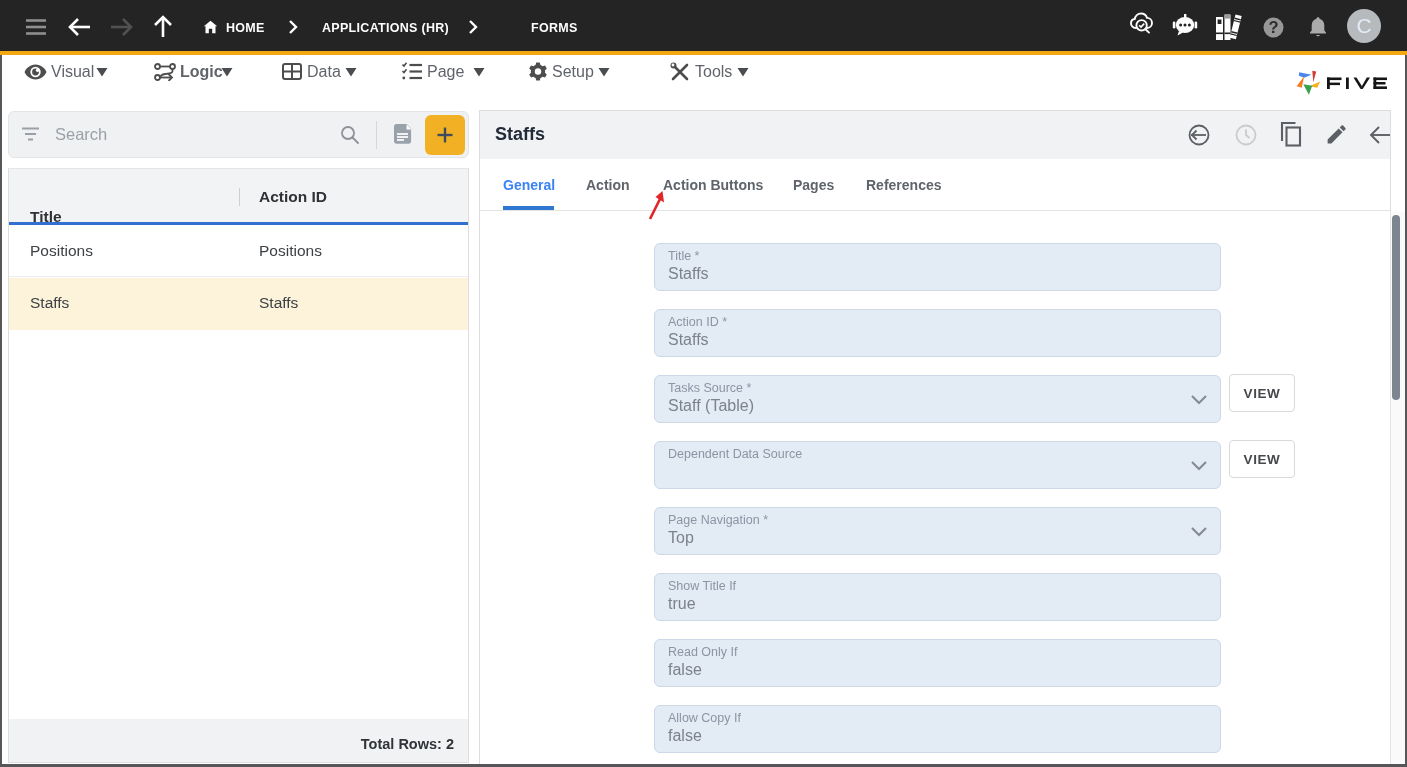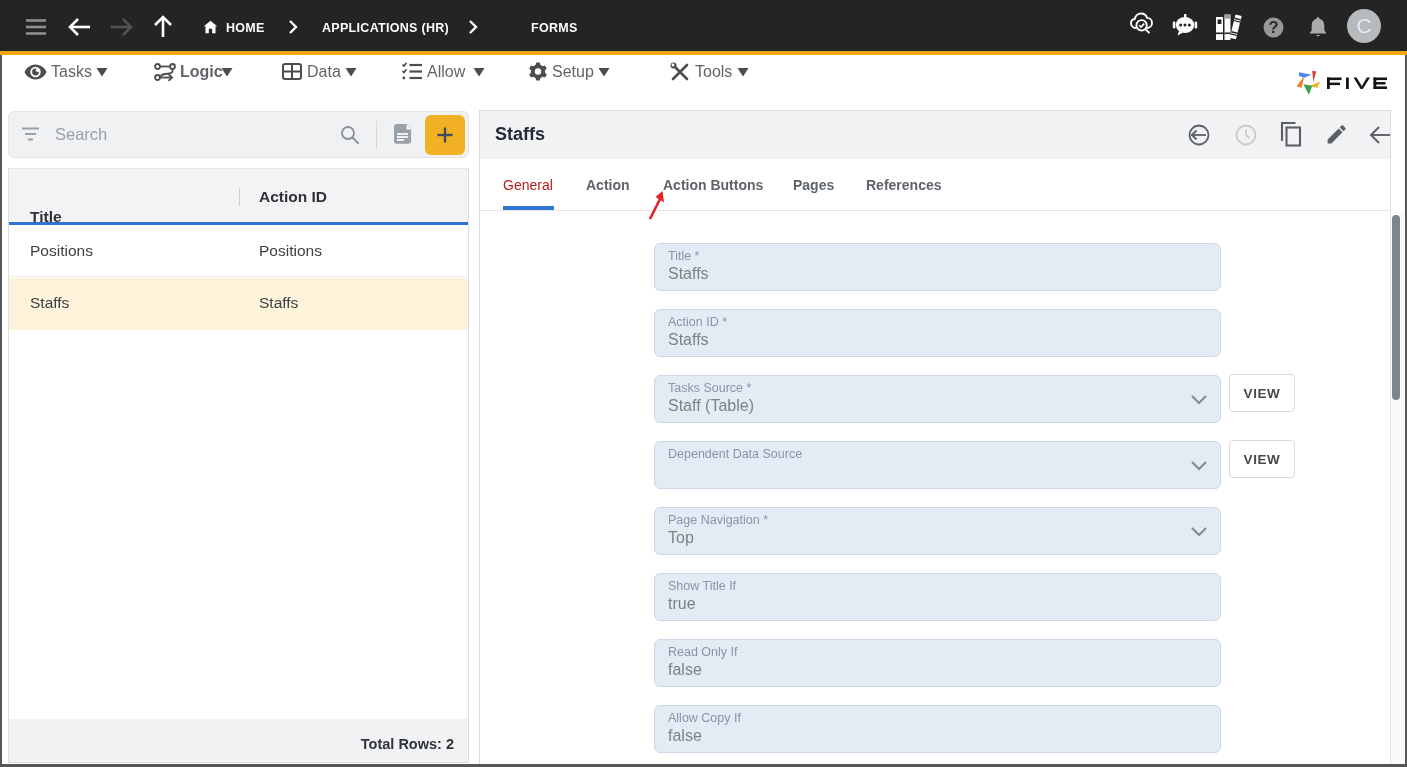--- a/index.html
+++ b/index.html
@@ -103,21 +103,21 @@
 <div class="abs" style="left:1347px;top:9px;width:34px;height:34px;border-radius:50%;background:#b7babd;color:#e2ebf6;font-size:21px;text-align:center;line-height:34px;">C</div>
 
 <div class="abs" style="left:0;top:55px;width:1407px;height:56px;background:#ffffff;"></div>
 
 <svg class="abs" style="left:24px;top:64px;" width="23" height="16" viewBox="0 0 23 16">
   <path d="M11.5 0.5 C6 0.5 2 4.5 0.5 8 C2 11.5 6 15.5 11.5 15.5 C17 15.5 21 11.5 22.5 8 C21 4.5 17 0.5 11.5 0.5 Z" fill="#4d4d4d"></path>
   <circle cx="11.5" cy="8" r="5.2" fill="#ffffff"></circle>
   <circle cx="11.5" cy="8" r="3.4" fill="#4d4d4d"></circle>
   <circle cx="13.6" cy="6.2" r="1.7" fill="#ffffff"></circle>
 </svg>
-<div class="abs" style="left:51px;top:63px;color:#60646a;font-size:16px;font-weight:500;">Tasks</div>
+<div class="abs" style="left:51px;top:63px;color:#60646a;font-size:16px;font-weight:500;">Visual</div>
 <svg class="abs" style="left:96px;top:67px;" width="12" height="10" viewBox="0 0 12 10">
     <path d="M0.5 1 L11.5 1 L6 9.5 Z" fill="#4a4d50"></path>
   </svg>
 
 <svg class="abs" style="left:154px;top:63px;" width="22" height="18" viewBox="0 0 22 18">
   <g fill="none" stroke="#4d4d4d" stroke-width="1.8">
     <circle cx="3.5" cy="3.5" r="2.5"></circle>
       <circle cx="18.5" cy="3.5" r="2.5"></circle>
       <circle cx="3.5" cy="14.5" r="2.5"></circle>
     <line x1="6" y1="3.5" x2="16" y2="3.5"></line>
@@ -145,21 +145,21 @@
 <svg class="abs" style="left:402px;top:62px;" width="21" height="19" viewBox="0 0 21 19">
   <g stroke="#4d4d4d" stroke-width="2.2" fill="none">
     <line x1="7.5" y1="3" x2="20" y2="3"></line>
       <line x1="7.5" y1="9.5" x2="20" y2="9.5"></line>
       <line x1="7.5" y1="16" x2="20" y2="16"></line>
   </g>
   <path d="M0.5 2.5 L2 4 L4.5 0.8" stroke="#4d4d4d" stroke-width="1.6" fill="none"></path>
   <path d="M0.5 9 L2 10.5 L4.5 7.3" stroke="#4d4d4d" stroke-width="1.6" fill="none"></path>
   <circle cx="1.8" cy="16" r="1.4" fill="#4d4d4d"></circle>
 </svg>
-<div class="abs" style="left:427px;top:63px;color:#60646a;font-size:16px;font-weight:500;">Allow</div>
+<div class="abs" style="left:427px;top:63px;color:#60646a;font-size:16px;font-weight:500;">Page</div>
 <svg class="abs" style="left:473px;top:67px;" width="12" height="10" viewBox="0 0 12 10">
     <path d="M0.5 1 L11.5 1 L6 9.5 Z" fill="#4a4d50"></path>
   </svg>
 
 <svg class="abs" style="left:528px;top:62px;" width="20" height="20" viewBox="0 0 20 20">
   <path d="M8.2 0.5 L11.8 0.5 L12.4 2.9 A7.4 7.4 0 0 1 14.6 4.2 L17 3.4 L18.8 6.5 L17 8.2 A7.4 7.4 0 0 1 17 10.8 L18.8 12.5 L17 15.6 L14.6 14.8 A7.4 7.4 0 0 1 12.4 16.1 L11.8 18.5 L8.2 18.5 L7.6 16.1 A7.4 7.4 0 0 1 5.4 14.8 L3 15.6 L1.2 12.5 L3 10.8 A7.4 7.4 0 0 1 3 8.2 L1.2 6.5 L3 3.4 L5.4 4.2 A7.4 7.4 0 0 1 7.6 2.9 Z" fill="#4d4d4d"></path>
   <circle cx="10" cy="9.5" r="3.2" fill="#ffffff"></circle>
 </svg>
 <div class="abs" style="left:552px;top:63px;color:#60646a;font-size:16px;font-weight:500;">Setup</div>
 <svg class="abs" style="left:598px;top:67px;" width="12" height="10" viewBox="0 0 12 10">
@@ -268,21 +268,21 @@
   <path d="M20.4 5.4 C20.8 5 20.8 4.35 20.4 3.95 L18.05 1.6 C17.65 1.2 17 1.2 16.6 1.6 L14.77 3.43 L18.57 7.23 Z" fill="#5c6066"></path>
 </svg>
 <svg class="abs" style="left:1368px;top:124px;" width="24" height="22" viewBox="0 0 24 22">
   <g stroke="#5c6066" stroke-width="1.9" fill="none">
       <line x1="3" y1="11" x2="22" y2="11"></line>
       <polyline points="11,3 3,11 11,19"></polyline>
     </g>
 </svg>
 
 <div class="abs" style="left:480px;top:159px;width:910px;height:52px;background:#fff;border-bottom:1px solid #e3e3e5;"></div>
-<div class="abs" style="left:503px;top:177px;color:#b91c1c;font-size:14px;font-weight:normal;">General</div>
+<div class="abs" style="left:503px;top:177px;color:#3b82f6;font-size:14px;font-weight:bold;">General</div>
 <div class="abs" style="left:503px;top:206px;width:51px;height:4px;background:#2e78d2;"></div>
 <div class="abs" style="left:586px;top:177px;color:#5f646b;font-size:14px;font-weight:bold;">Action</div>
 <div class="abs" style="left:663px;top:177px;color:#5f646b;font-size:14px;font-weight:bold;">Action Buttons</div>
 <div class="abs" style="left:793px;top:177px;color:#5f646b;font-size:14px;font-weight:bold;">Pages</div>
 <div class="abs" style="left:866px;top:177px;color:#5f646b;font-size:14px;font-weight:bold;">References</div>
 
 <svg class="abs" style="left:643px;top:188px;" width="26" height="34" viewBox="0 0 26 34">
   <line x1="7" y1="31" x2="17" y2="11" stroke="#e32528" stroke-width="2.6"></line>
   <polygon points="19.5,3 21,14.5 12.5,9" fill="#e32528"></polygon>
 </svg>

